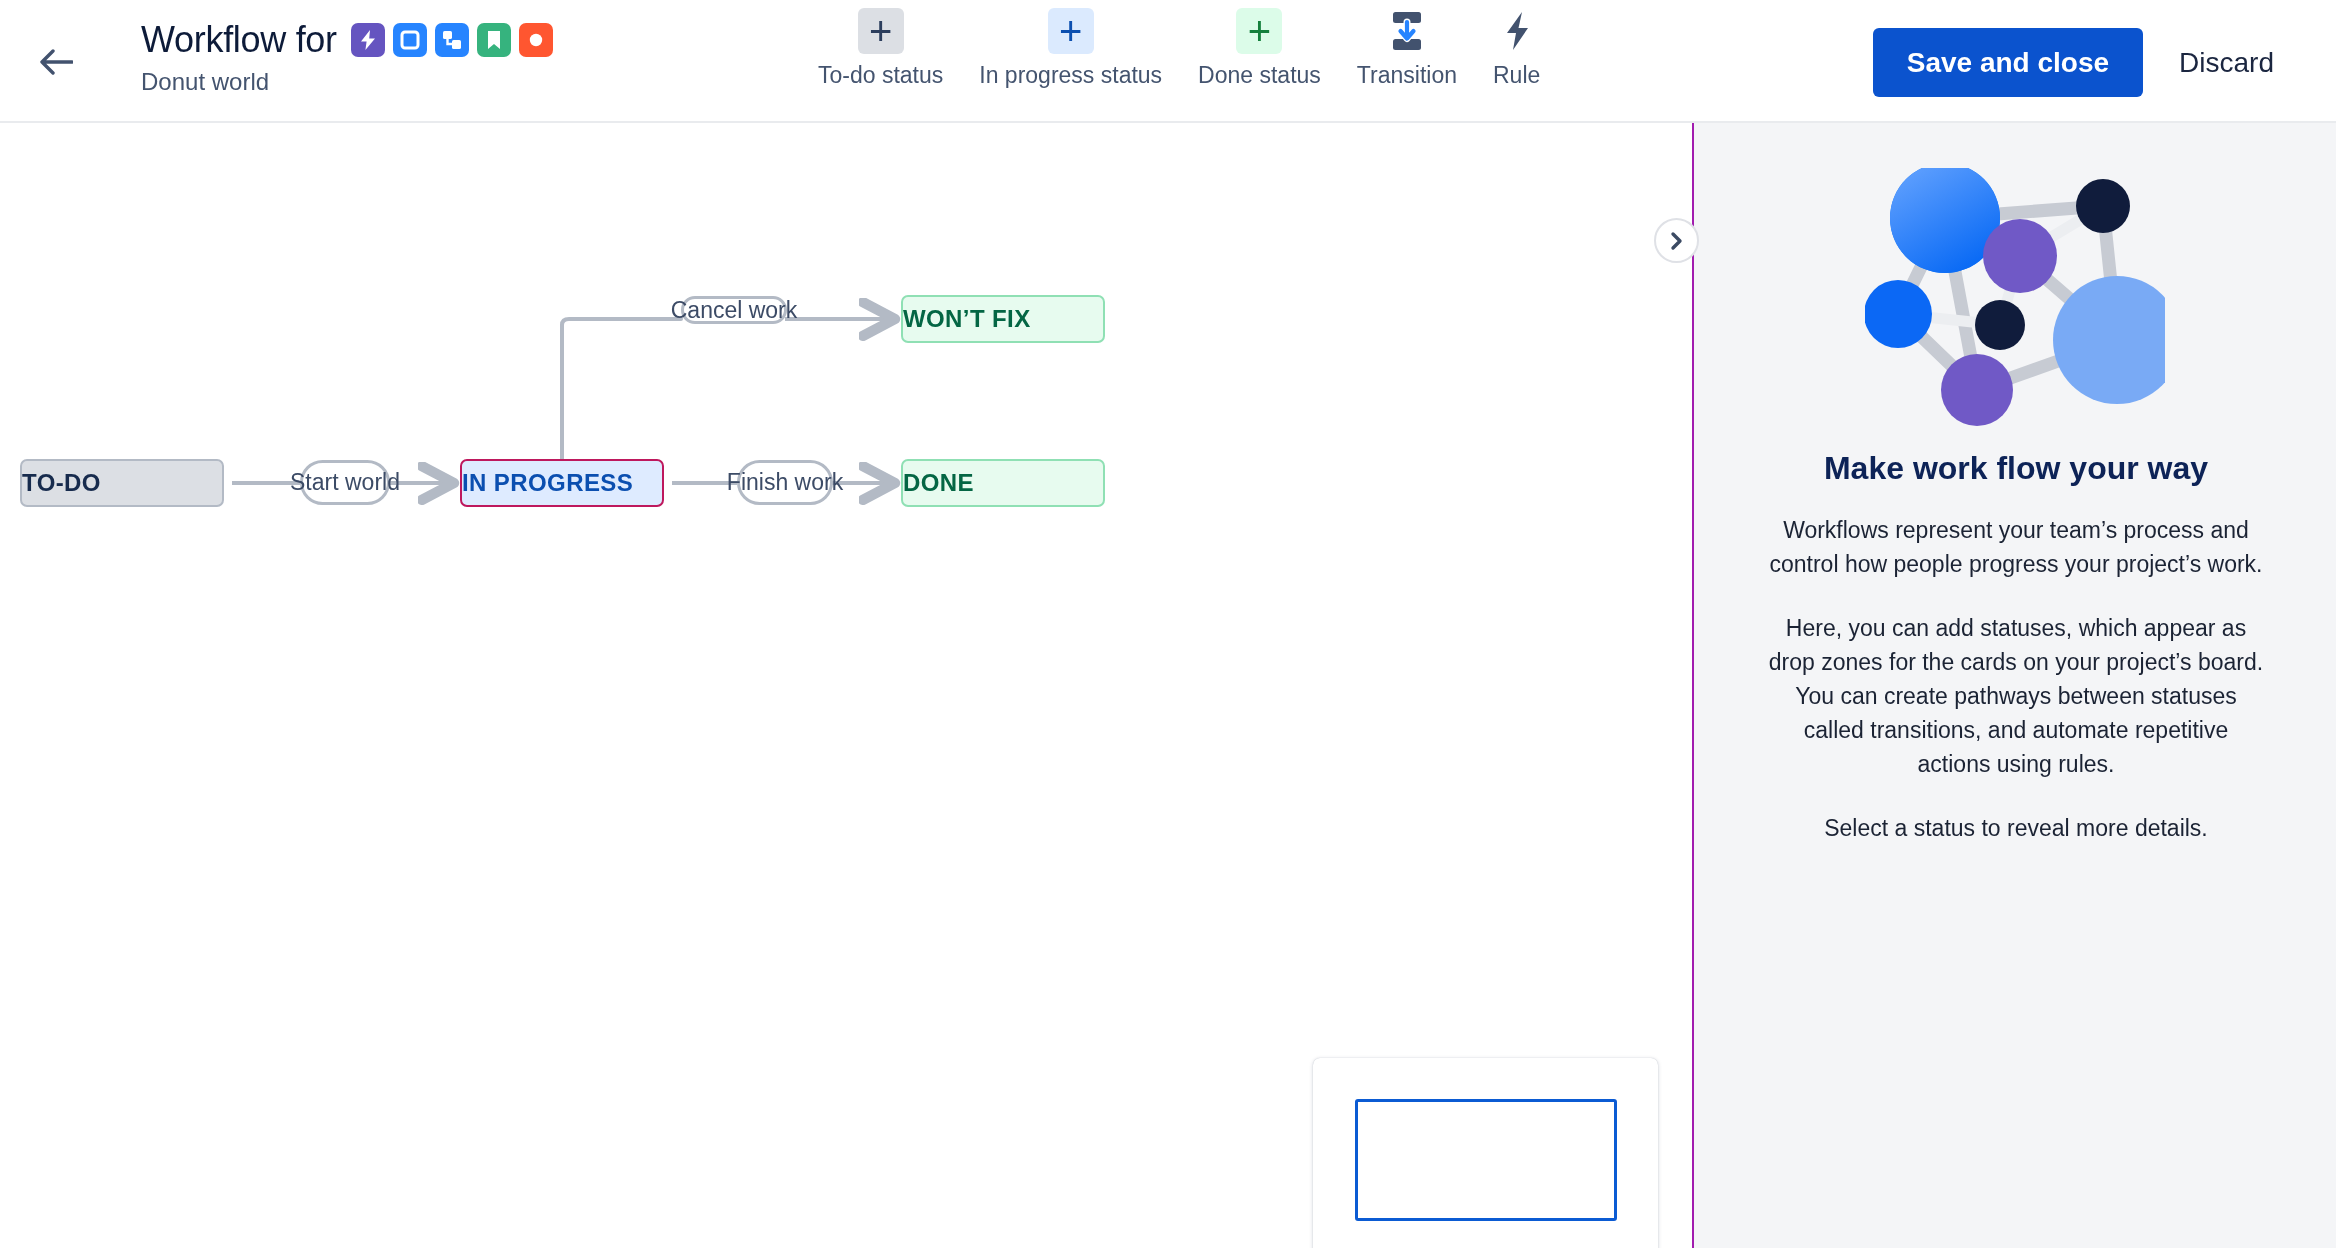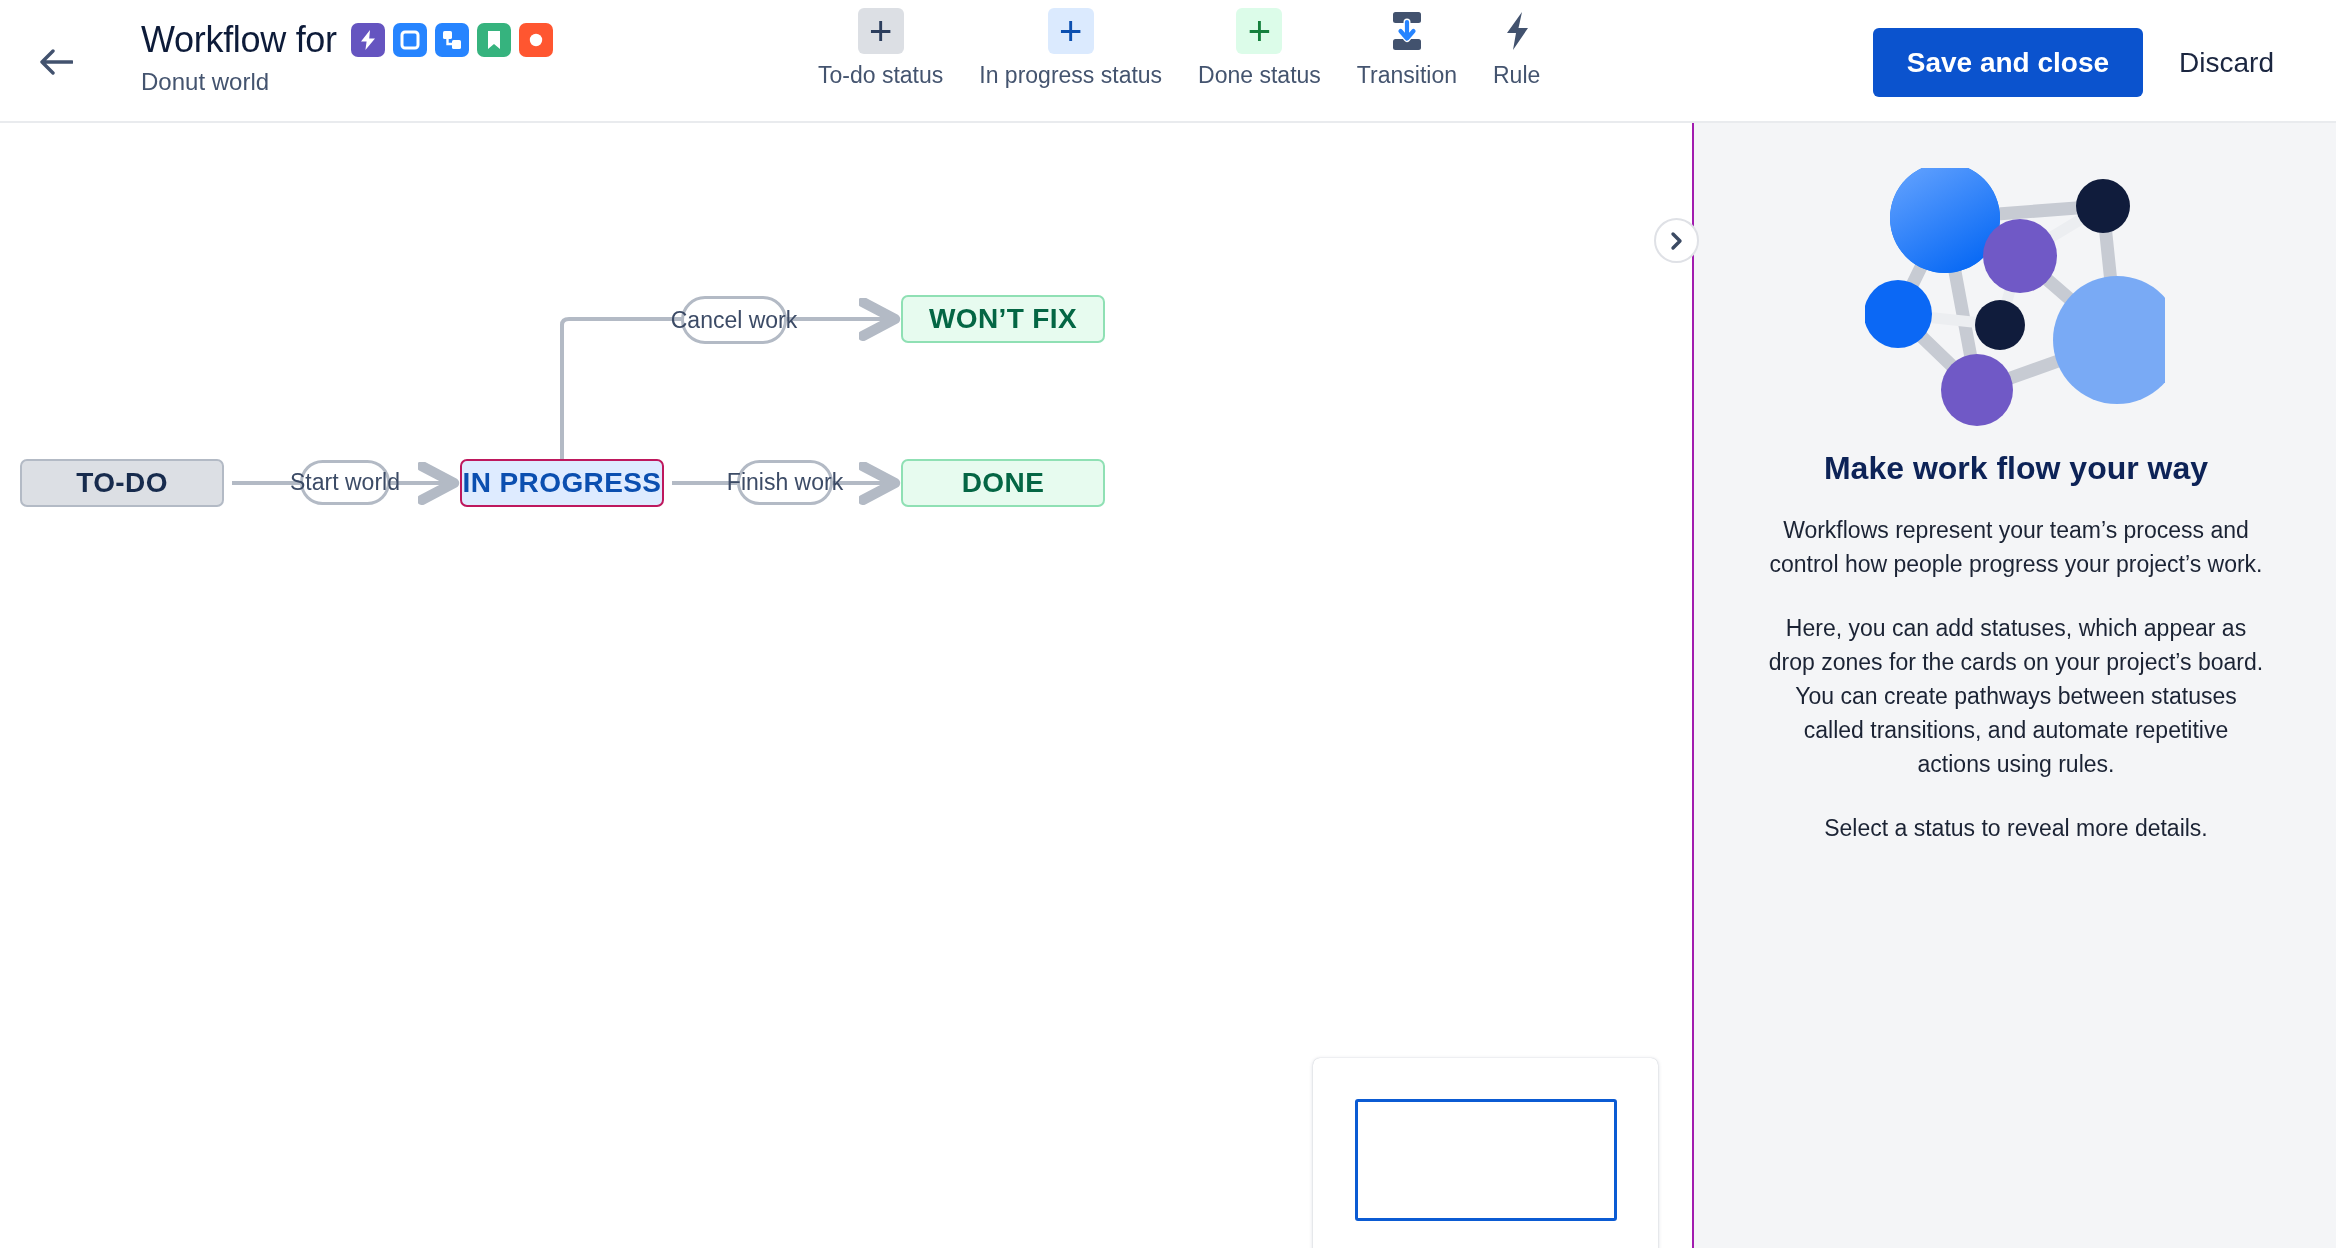--- a/index.html
+++ b/index.html
@@ -96,22 +96,22 @@
     position: absolute; left: 1692px; top: 123px;
     width: 644px; height: 1125px;
     background: #f4f5f7;
     border-left: 2px solid #a21caf;
   }
 
   
   .node {
     position: absolute;
     border-radius: 7px;
-    display: flex; align-items: center; justify-content: center;
-    font-size: 28px; font-weight: bold; letter-spacing: 0.4px;
+    display: flex; align-items: center; justify-content: flex-start;
+    font-size: 24px; font-weight: bold; letter-spacing: 0.4px;
     cursor: pointer;
   }
   .node.todo   { background: #dcdfe4; border: 2px solid #b3bac5; color: #172b4d; }
   .node.inprog { background: #deebff; border: 2px solid #be185d; color: #0b4fb0; }
   .node.done   { background: #e7fbef; border: 2px solid #8fe0b4; color: #046644; }
 
   
   .pill {
     position: absolute;
     background: #ffffff;
@@ -294,21 +294,21 @@
   <div class="node done" style="left:901px; top:172px; width:204px; height:48px;">
     <span>WON’T FIX</span>
   </div>
 
   <div class="pill" style="left:300px; top:337px; width:90px; height:45px;">
     <span>Start world</span>
   </div>
   <div class="pill" style="left:737px; top:337px; width:96px; height:45px;">
     <span>Finish work</span>
   </div>
-  <div class="pill" style="left:681px; top:173px; width:106px; height:48px;">
+  <div class="pill" style="left:681px; top:173px; width:106px; height:28px;">
     <span>Cancel work</span>
   </div>
 
   <div class="minimap">
     <div class="minimap-view"></div>
 
   </div>
 </div>
 
 <div class="collapse-btn">

